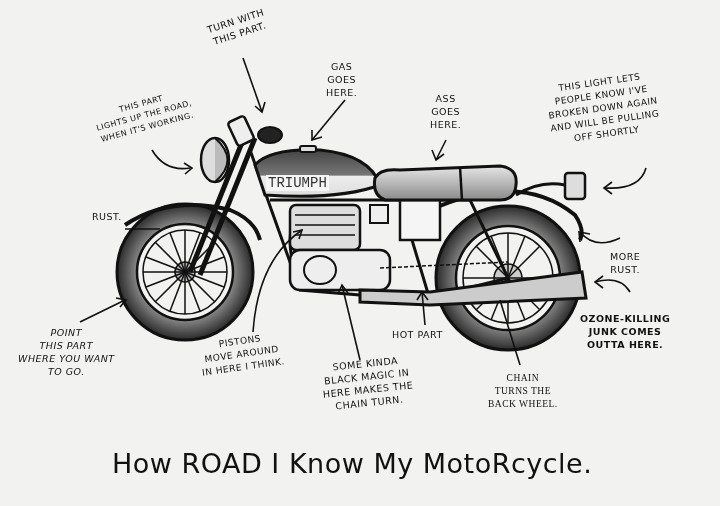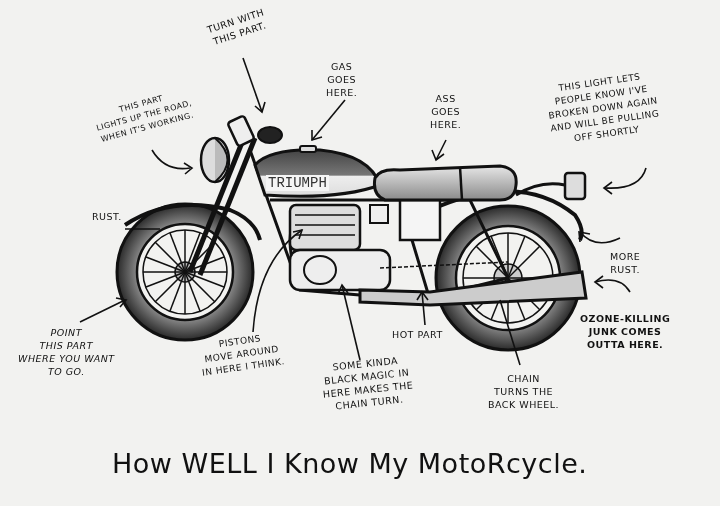--- a/index.html
+++ b/index.html
@@ -194,17 +194,17 @@
 WHERE YOU WANT
 TO GO.</div>
 <div class="note" style="left:200px;top:335px;font-size:9px;transform:rotate(-8deg);">PISTONS
 MOVE AROUND
 IN HERE I THINK.</div>
 <div class="note" style="left:322px;top:357px;transform:rotate(-6deg);">SOME KINDA
 BLACK MAGIC IN
 HERE MAKES THE
 CHAIN TURN.</div>
 <div class="note" style="left:392px;top:328px;">HOT PART</div>
-<div class="note" style="left:488px;top:372px;">CHAIN
+<div class="note" style="left:488px;top:372px;font-family:Liberation Serif, serif;">CHAIN
 TURNS THE
 BACK WHEEL.</div>
 
-<div class="title">How WELL I Know My MotoRcycle.</div>
+<div class="title">How ROAD I Know My MotoRcycle.</div>
 
 </body></html>

